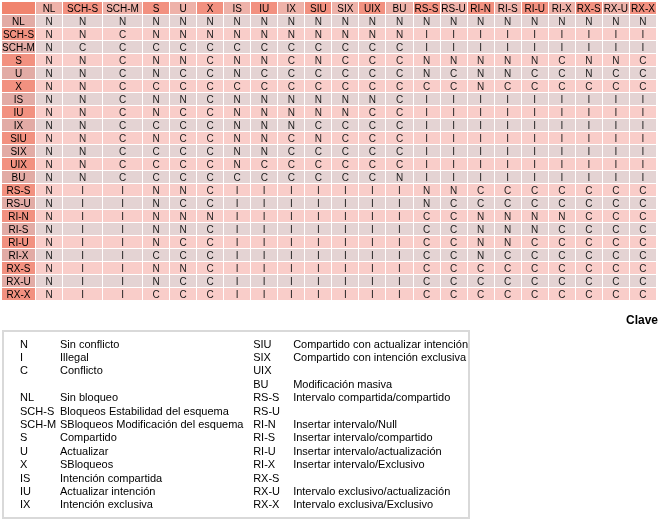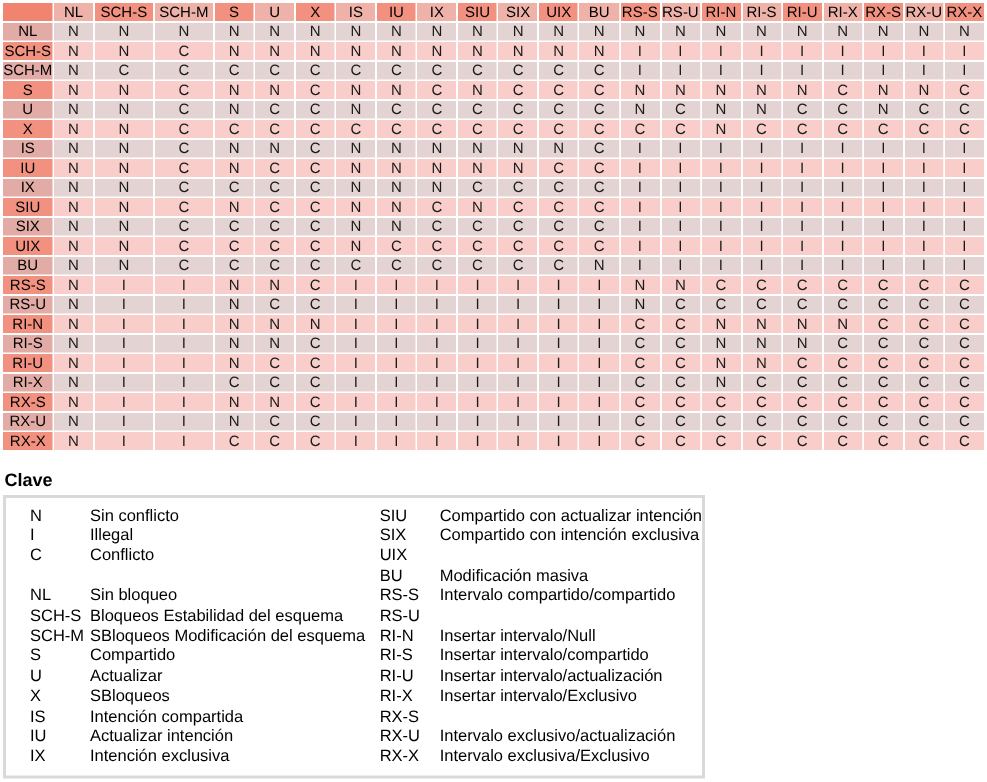--- a/index.html
+++ b/index.html
@@ -35,20 +35,21 @@
   table.matrix td.lm { background: #e2aba5; }   
   table.matrix td.even { background: #e4d3d3; } 
   table.matrix td.odd  { background: #f9cdc9; } 
   table.matrix td.cell { color: #1a1a1a; }
 
   
   .legend-title {
     margin: 12px 0 3px 3px;
     font-size: 12px;
     font-weight: bold;
+    text-align: right;
   }
   .legend-box {
     margin-left: 2px;
     width: 464px;
     border: 2px solid #d9d9d9;
     background: #ffffff;
     padding: 5px 0 6px 0;
   }
   .legend-cols { display: flex; }
   .legend-col { display: flex; flex-direction: column; }
@@ -736,21 +737,21 @@
         </div>
         <div class="legend-item">
           <span class="legend-code">UIX</span>
         </div>
         <div class="legend-item">
           <span class="legend-code">BU</span>
           <span class="legend-desc">Modificación masiva</span>
         </div>
         <div class="legend-item">
           <span class="legend-code">RS-S</span>
-          <span class="legend-desc">Intervalo compartido/compartido</span>
+          <span class="legend-desc">Intervalo compartida/compartido</span>
         </div>
         <div class="legend-item">
           <span class="legend-code">RS-U</span>
         </div>
         <div class="legend-item">
           <span class="legend-code">RI-N</span>
           <span class="legend-desc">Insertar intervalo/Null</span>
         </div>
         <div class="legend-item">
           <span class="legend-code">RI-S</span>

